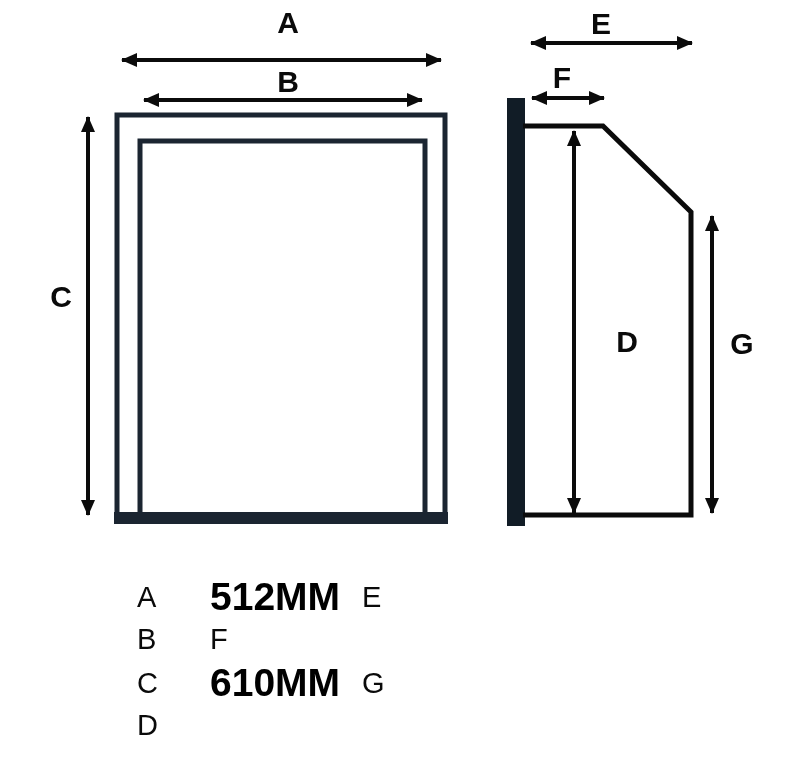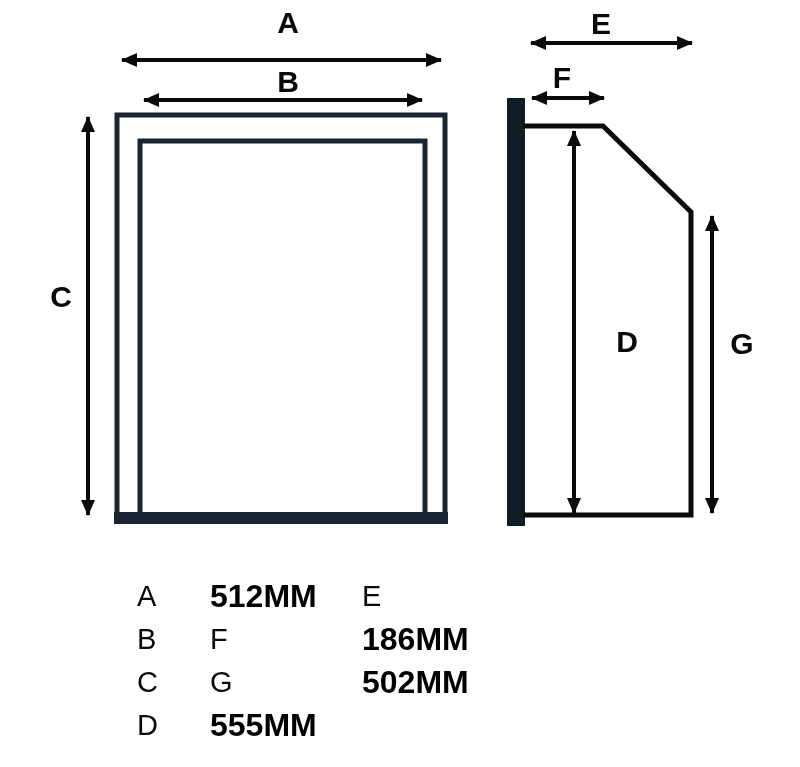--- a/index.html
+++ b/index.html
@@ -37,21 +37,21 @@
     grid-template-columns: 73px 152px 65px 130px;
     height: 43px;
     align-items: center;
   }
   .dims .lt {
     font-size: 29px;
     font-weight: 400;
     color: #0a0a0a;
   }
   .dims .vl {
-    font-size: 32px;
+    font-size: 39px;
     font-weight: 700;
     color: #000000;
   }
 </style>
 </head>
 <body>
 
 <div class="canvas">
 
   <svg class="diagram-svg" width="800" height="560" viewBox="0 0 800 560">
@@ -96,28 +96,26 @@
 
   <div class="dims">
     <div class="row">
       <span class="lt">A</span>
       <span class="vl">512MM</span>
       <span class="lt">E</span>
     </div>
     <div class="row">
       <span class="lt">B</span>
       <span class="lt">F</span>
-      <span class="vl">186MM</span>
     </div>
     <div class="row">
       <span class="lt">C</span>
+      <span class="vl">610MM</span>
       <span class="lt">G</span>
-      <span class="vl">502MM</span>
     </div>
     <div class="row">
       <span class="lt">D</span>
-      <span class="vl">555MM</span>
       <span class="lt"></span>
       <span class="vl"></span>
     </div>
   </div>
 
 </div>
 
 </body></html>

